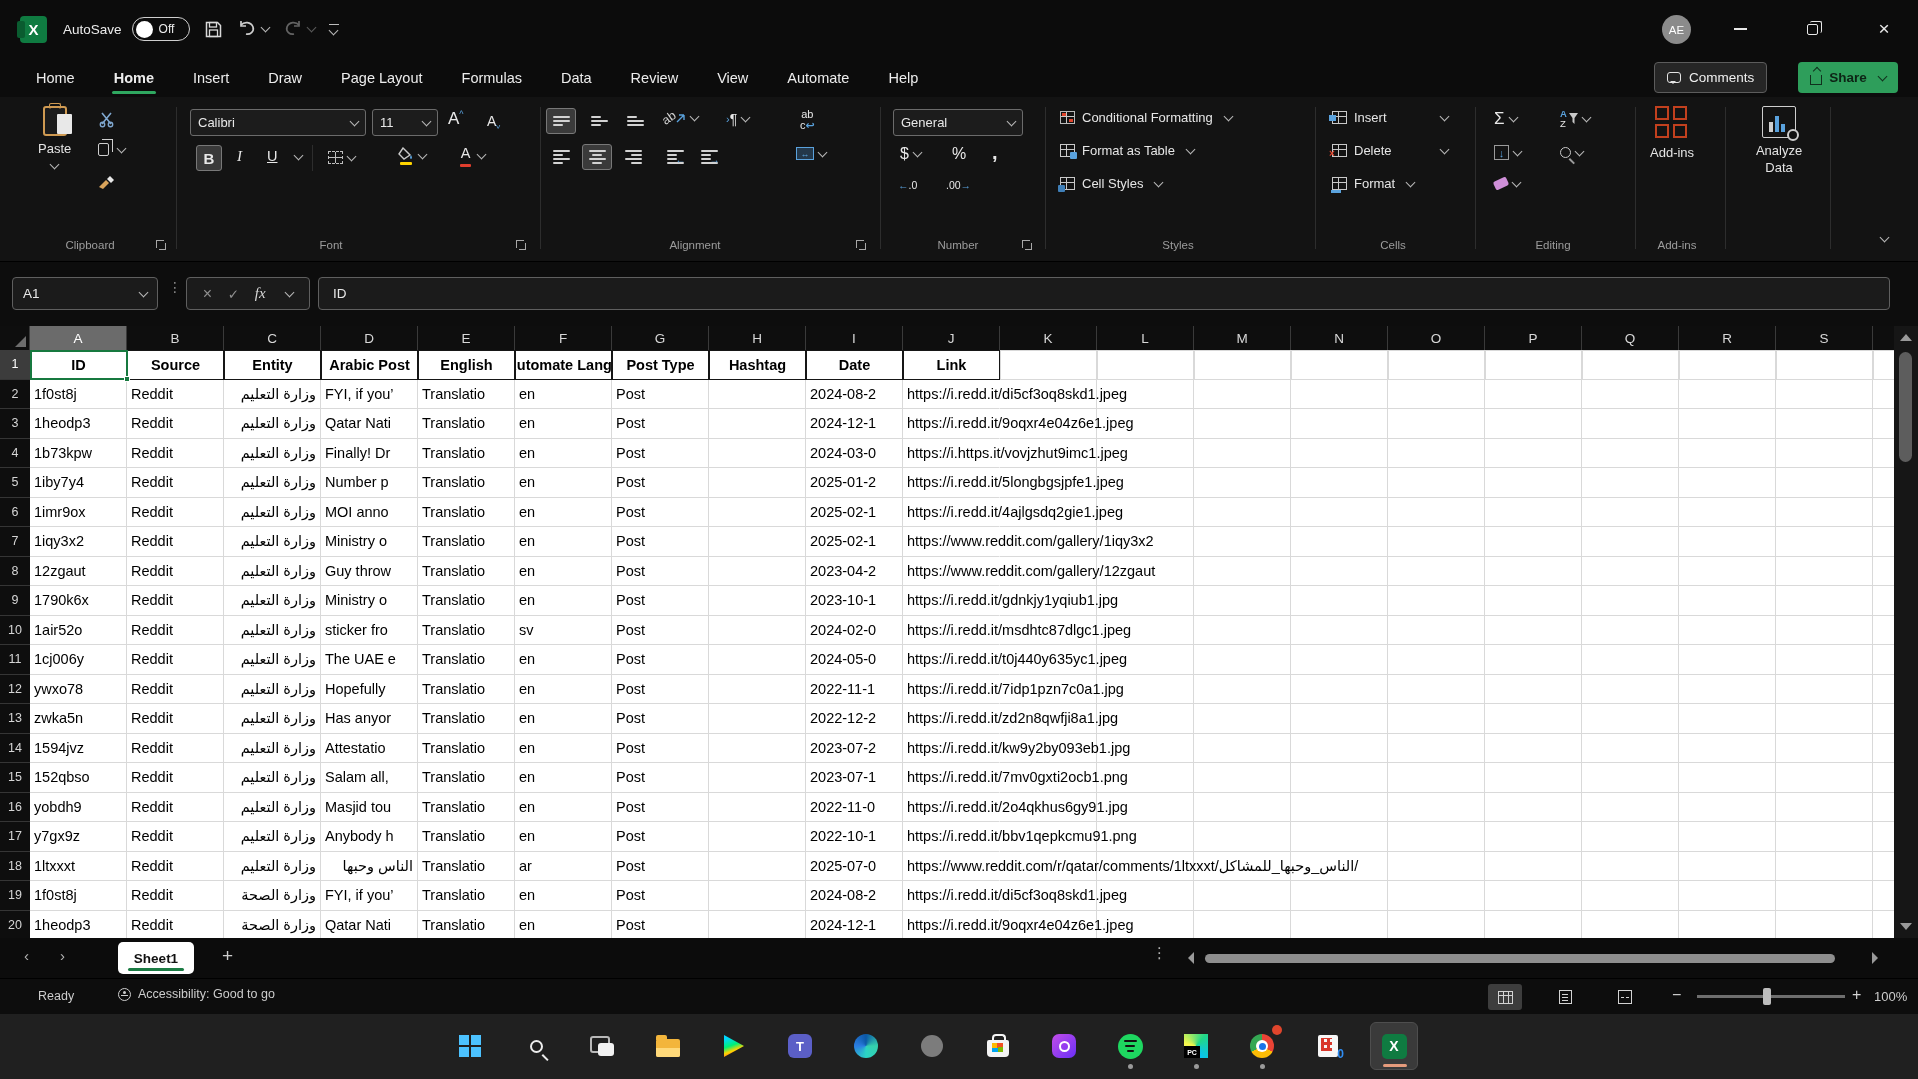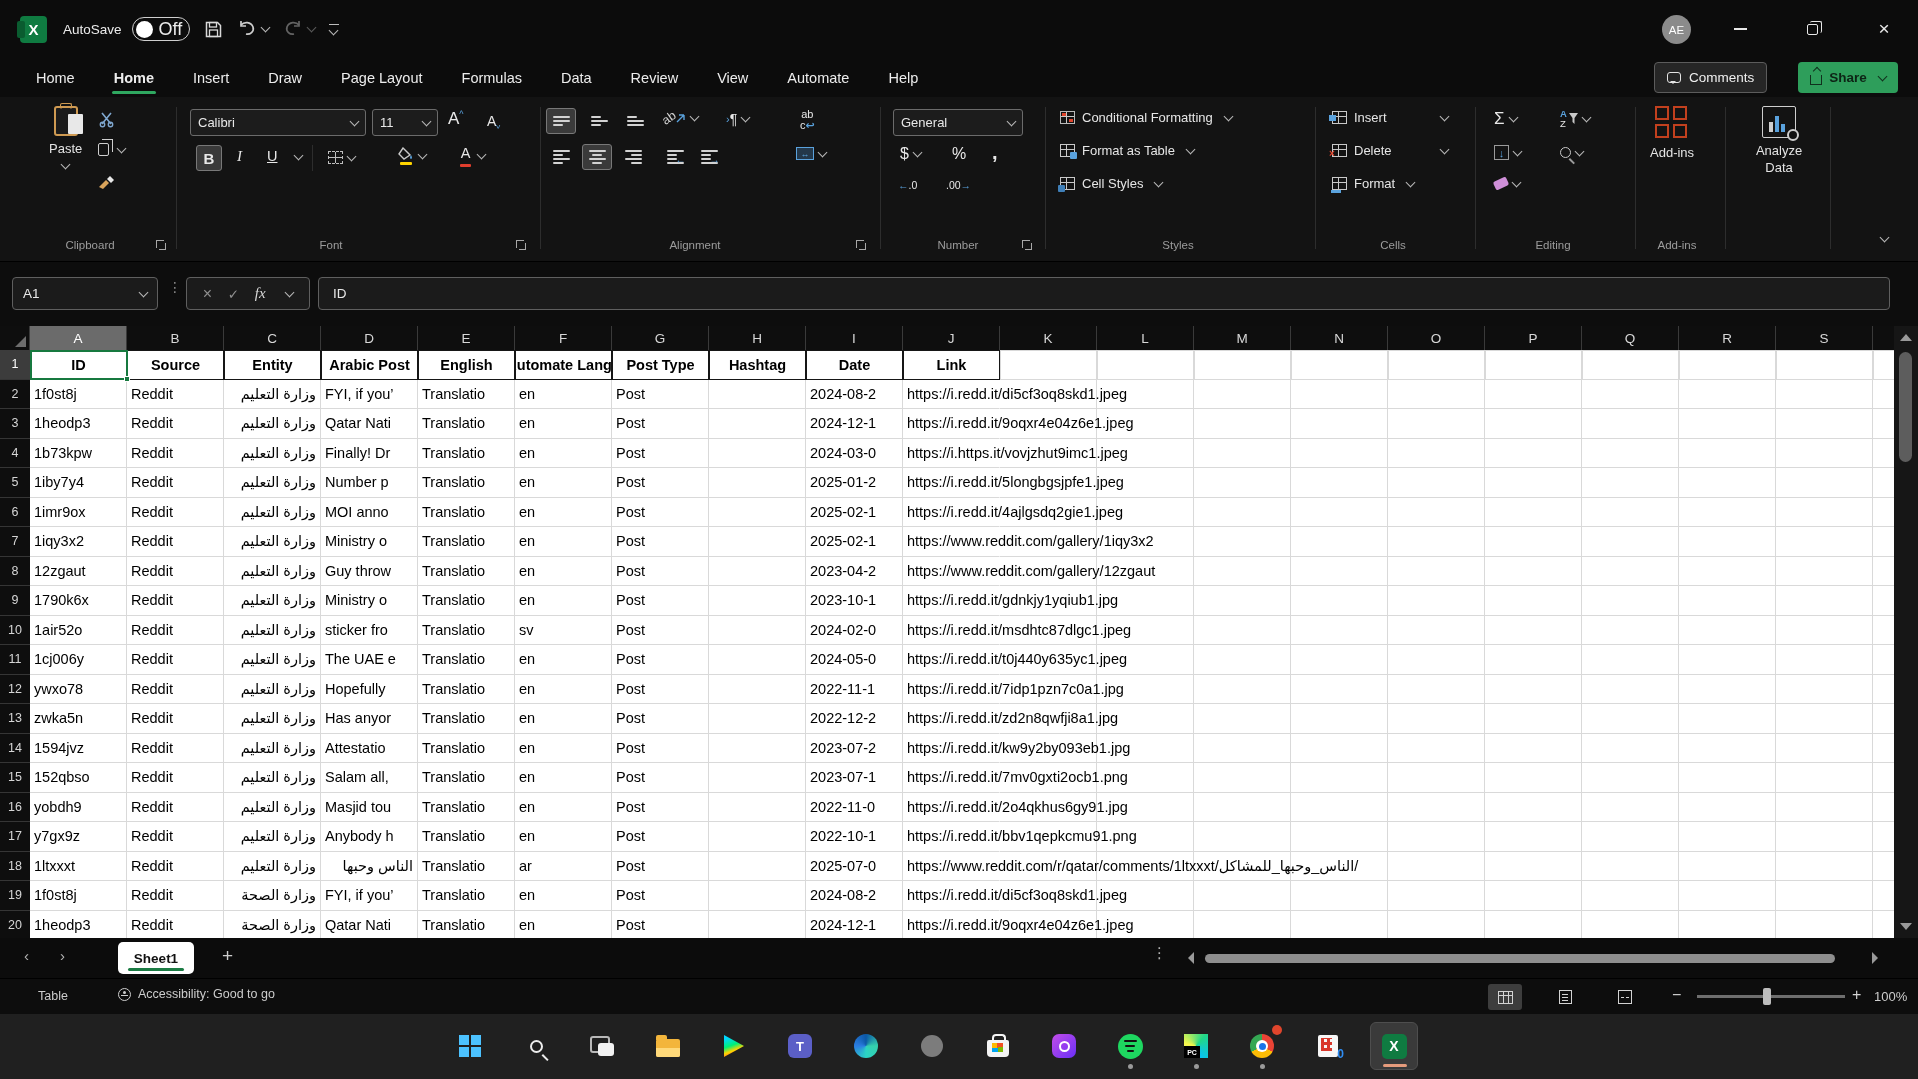--- a/index.html
+++ b/index.html
@@ -162,21 +162,21 @@
 <body>
 
 <div id="titlebar" class="abs">
   <div class="r" style="height:58px;padding-left:20px;gap:0">
     <div class="xlogo">
         <span>X</span>
       </div>
     <span style="margin-left:16px;font-size:13.5px">AutoSave</span>
     <div class="toggle" style="margin-left:10px">
       <span class="knob"></span>
-      <span style="font-size:18px">Off</span>
+      <span style="font-size:12px">Off</span>
     </div>
     <span class="tb-btn">
       <svg width="19" height="19" viewBox="0 0 19 19">
           <path d="M2.5 2.5h11l3 3v11h-14z" fill="none" stroke="#d9d9d9" stroke-width="1.5"></path>
           <rect x="5.5" y="10" width="8" height="6.5" fill="none" stroke="#d9d9d9" stroke-width="1.3"></rect>
           <rect x="5.5" y="2.5" width="7" height="4.5" fill="none" stroke="#d9d9d9" stroke-width="1.3"></rect>
         </svg>
     </span>
     <span class="tb-btn">
       <svg width="20" height="18" viewBox="0 0 20 18">
@@ -244,21 +244,21 @@
   <span class="gsep" style="left:176px"></span>
     <span class="gsep" style="left:540px"></span>
   <span class="gsep" style="left:880px"></span>
     <span class="gsep" style="left:1045px"></span>
   <span class="gsep" style="left:1315px"></span>
     <span class="gsep" style="left:1475px"></span>
   <span class="gsep" style="left:1635px"></span>
     <span class="gsep" style="left:1725px"></span>
   <span class="gsep" style="left:1830px"></span>
 
-  <div class="bigbtn" style="left:49px">
+  <div class="bigbtn" style="left:38px">
     <span class="clipb"></span>
     <span class="r">
         <span>Paste</span>
       </span>
     <span class="chevd" style="margin:0"></span>
   </div>
   <span class="sicon" style="left:98px;top:14px">
     <svg width="17" height="17" viewBox="0 0 17 17">
         <path d="M4 2 L13 13 M13 2 L4 13" stroke="#7fa7cf" stroke-width="1.6" fill="none"></path>
         <circle cx="4.5" cy="13.5" r="2.2" stroke="#7fa7cf" fill="none" stroke-width="1.4"></circle>
@@ -1072,21 +1072,21 @@
       <span>Sheet1</span>
     </div>
   <span class="abs" style="left:222px;top:7px;font-size:19px;color:#cdcdcd">+</span>
   <span class="abs" style="left:1152px;top:6px;color:#b0b0b0;font-size:15px">⋮</span>
   <span class="harr" style="left:1188px;border-right:6px solid #9a9a9a"></span>
   <span id="hthumb"></span>
   <span class="harr" style="left:1872px;border-left:6px solid #9a9a9a"></span>
 </div>
 
 <div id="statusbar" class="abs">
-  <span class="abs" style="left:38px;top:10px">Table</span>
+  <span class="abs" style="left:38px;top:10px">Ready</span>
   <span class="abs r" style="left:118px;top:8px">
     <span class="acc-ico"></span>
     <span>Accessibility: Good to go</span>
   </span>
   <span class="view-ico on" style="left:1488px">
       <span class="vi1"></span>
     </span>
   <span class="view-ico" style="left:1548px">
       <span class="vi2"></span>
     </span>

